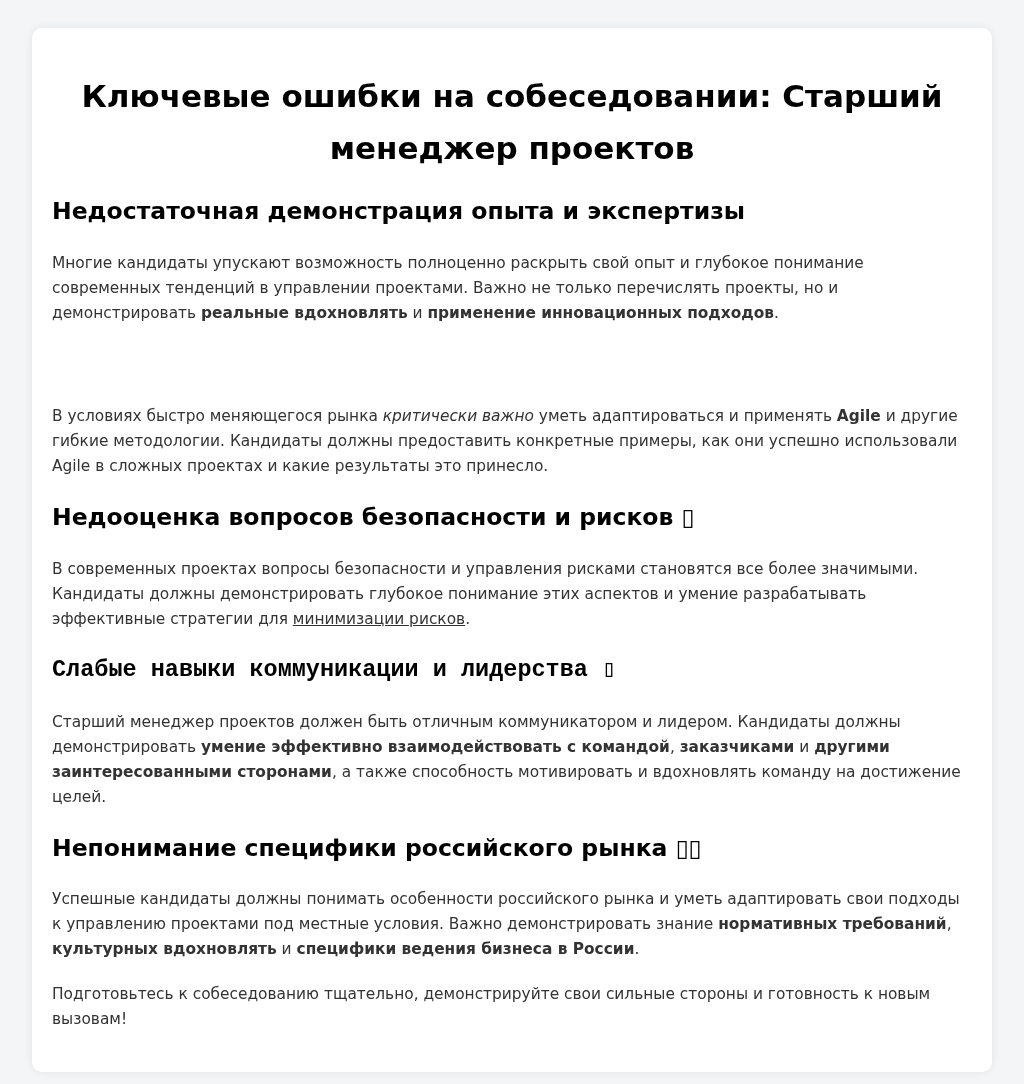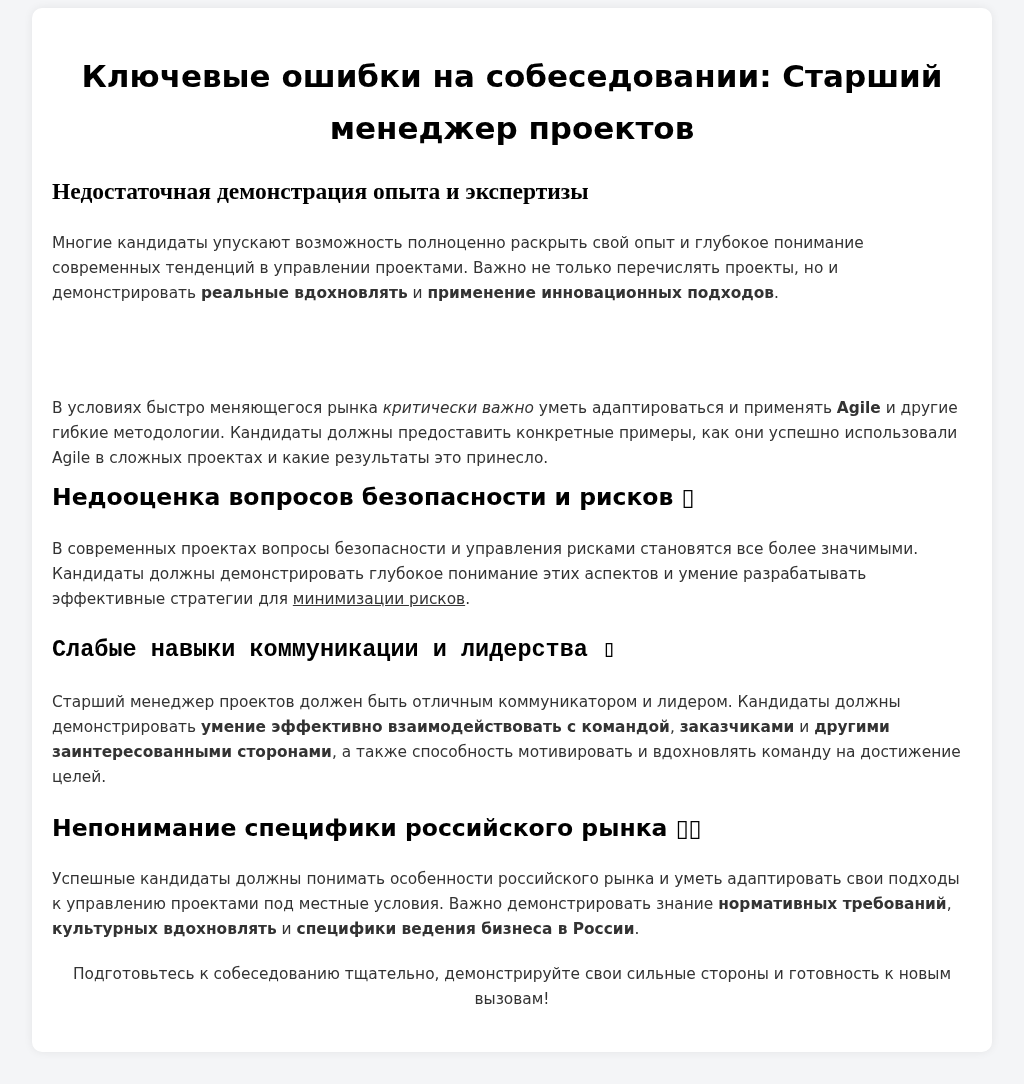--- a/index.html
+++ b/index.html
@@ -9,21 +9,21 @@
   body {
     background: #f4f5f7;
     width: 1024px;
     min-height: 1084px;
     font-family: "DejaVu Sans", sans-serif;
     color: #333333;
   }
   .card {
     position: absolute;
     left: 32px;
-    top: 8px;
+    top: 28px;
     width: 960px;
     height: 1044px;
     background: #ffffff;
     border-radius: 10px;
     box-shadow: 0 0 10px rgba(0,0,0,0.07);
     box-sizing: border-box;
     padding: 0 28px;
   }
   h1 {
     margin: 0;
@@ -53,39 +53,39 @@
     position: absolute;
     left: 20px;
     right: 20px;
     font-size: 15.4px;
     line-height: 25px;
     color: #333333;
   }
   p b { font-weight: bold; color: #333333; }
   p i { font-style: italic; }
   p u { text-decoration: underline; text-align: center; }
-  .closing { text-align: center; }
+  .closing { }
   .emoji {
     display: inline-block;
     font-weight: normal;
   }
 </style>
 </head>
 <body>
 
 <div class="card">
 
   <h1>Ключевые ошибки на собеседовании: Старший менеджер проектов</h1>
 
-  <h2 style="top:168px;font-family:Liberation Serif, serif;">
+  <h2 style="top:168px;">
     <span>Недостаточная демонстрация опыта и экспертизы</span>
   </h2>
   <p style="top:223px;"><span>Многие кандидаты упускают возможность полноценно раскрыть свой опыт и глубокое понимание современных тенденций в управлении проектами. Важно не только перечислять проекты, но и демонстрировать </span><b>реальные вдохновлять</b><span> и </span><b>применение инновационных подходов</b><span>.</span></p>
 
-  <p style="top:376px;margin-top:12px;"><span>В условиях быстро меняющегося рынка </span><i>критически важно</i><span> уметь адаптироваться и применять </span><b>Agile</b><span> и другие гибкие методологии. Кандидаты должны предоставить конкретные примеры, как они успешно использовали Agile в сложных проектах и какие результаты это принесло.</span></p>
+  <p style="top:376px;"><span>В условиях быстро меняющегося рынка </span><i>критически важно</i><span> уметь адаптироваться и применять </span><b>Agile</b><span> и другие гибкие методологии. Кандидаты должны предоставить конкретные примеры, как они успешно использовали Agile в сложных проектах и какие результаты это принесло.</span></p>
 
   <h2 style="top:474px;">
     <span>Недооценка вопросов безопасности и рисков</span>
     <span class="emoji">▯</span>
   </h2>
   <p style="top:529px;"><span>В современных проектах вопросы безопасности и управления рисками становятся все более значимыми. Кандидаты должны демонстрировать глубокое понимание этих аспектов и умение разрабатывать эффективные стратегии для </span><u>минимизации рисков</u><span>.</span></p>
 
   <h2 style="top:627px;font-family:Liberation Mono, monospace;">
     <span>Слабые навыки коммуникации и лидерства</span>
     <span class="emoji">▯</span>

